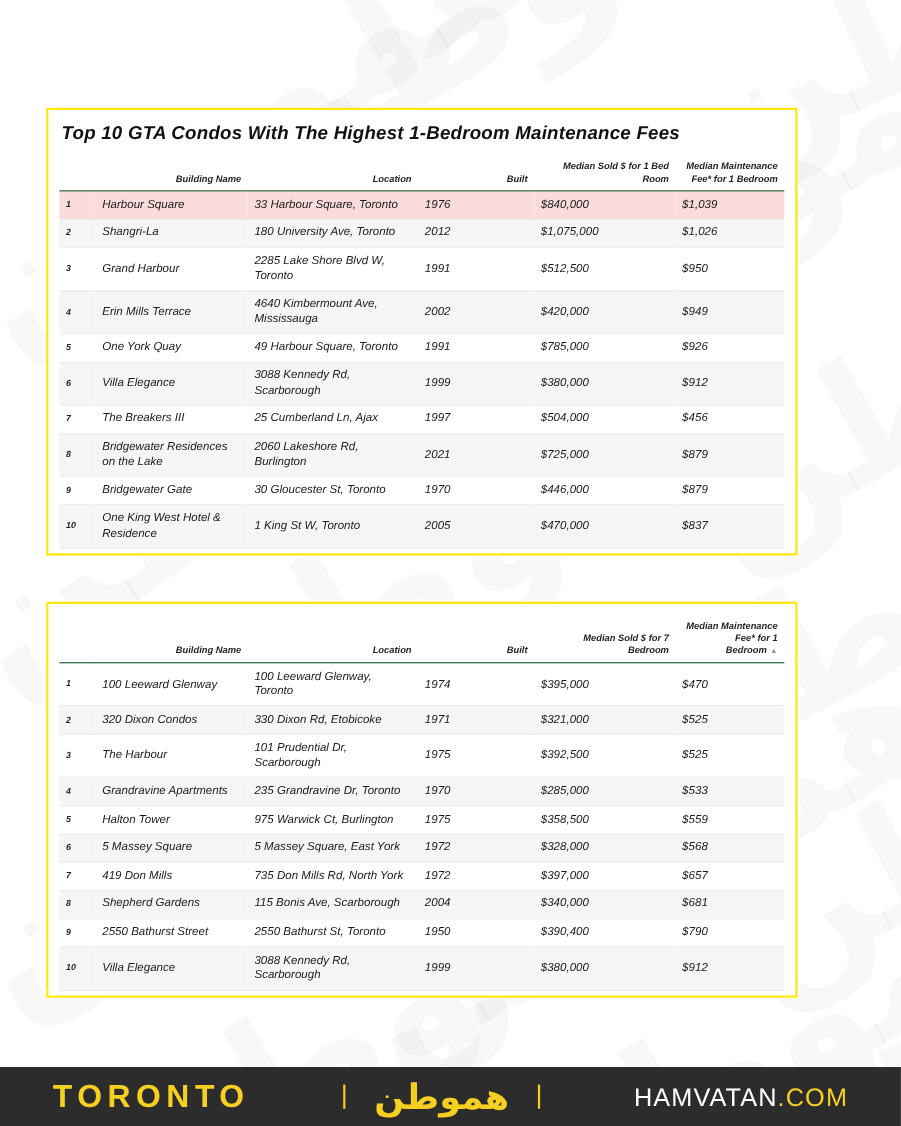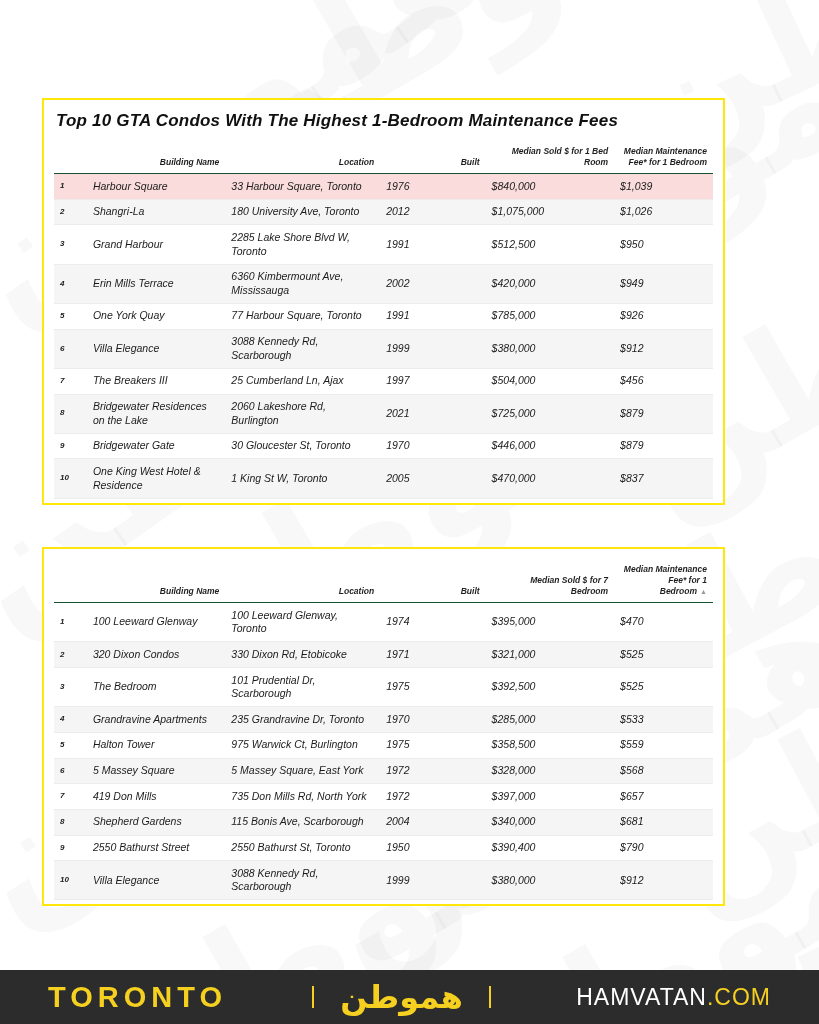--- a/index.html
+++ b/index.html
@@ -181,29 +181,29 @@
           <td class="rank">3</td>
           <td>Grand Harbour</td>
           <td>2285 Lake Shore Blvd W, Toronto</td>
           <td>1991</td>
           <td>$512,500</td>
           <td>$950</td>
         </tr>
         <tr>
           <td class="rank">4</td>
           <td>Erin Mills Terrace</td>
-          <td>6360 Kimbermount Ave, Mississauga</td>
+          <td>4640 Kimbermount Ave, Mississauga</td>
           <td>2002</td>
           <td>$420,000</td>
           <td>$949</td>
         </tr>
         <tr>
           <td class="rank">5</td>
           <td>One York Quay</td>
-          <td>77 Harbour Square, Toronto</td>
+          <td>49 Harbour Square, Toronto</td>
           <td>1991</td>
           <td>$785,000</td>
           <td>$926</td>
         </tr>
         <tr>
           <td class="rank">6</td>
           <td>Villa Elegance</td>
           <td>3088 Kennedy Rd, Scarborough</td>
           <td>1999</td>
           <td>$380,000</td>
@@ -277,21 +277,21 @@
         <tr>
           <td class="rank">2</td>
           <td>320 Dixon Condos</td>
           <td>330 Dixon Rd, Etobicoke</td>
           <td>1971</td>
           <td>$321,000</td>
           <td>$525</td>
         </tr>
         <tr>
           <td class="rank">3</td>
-          <td>The Bedroom</td>
+          <td>The Harbour</td>
           <td>101 Prudential Dr, Scarborough</td>
           <td>1975</td>
           <td>$392,500</td>
           <td>$525</td>
         </tr>
         <tr>
           <td class="rank">4</td>
           <td>Grandravine Apartments</td>
           <td>235 Grandravine Dr, Toronto</td>
           <td>1970</td>

